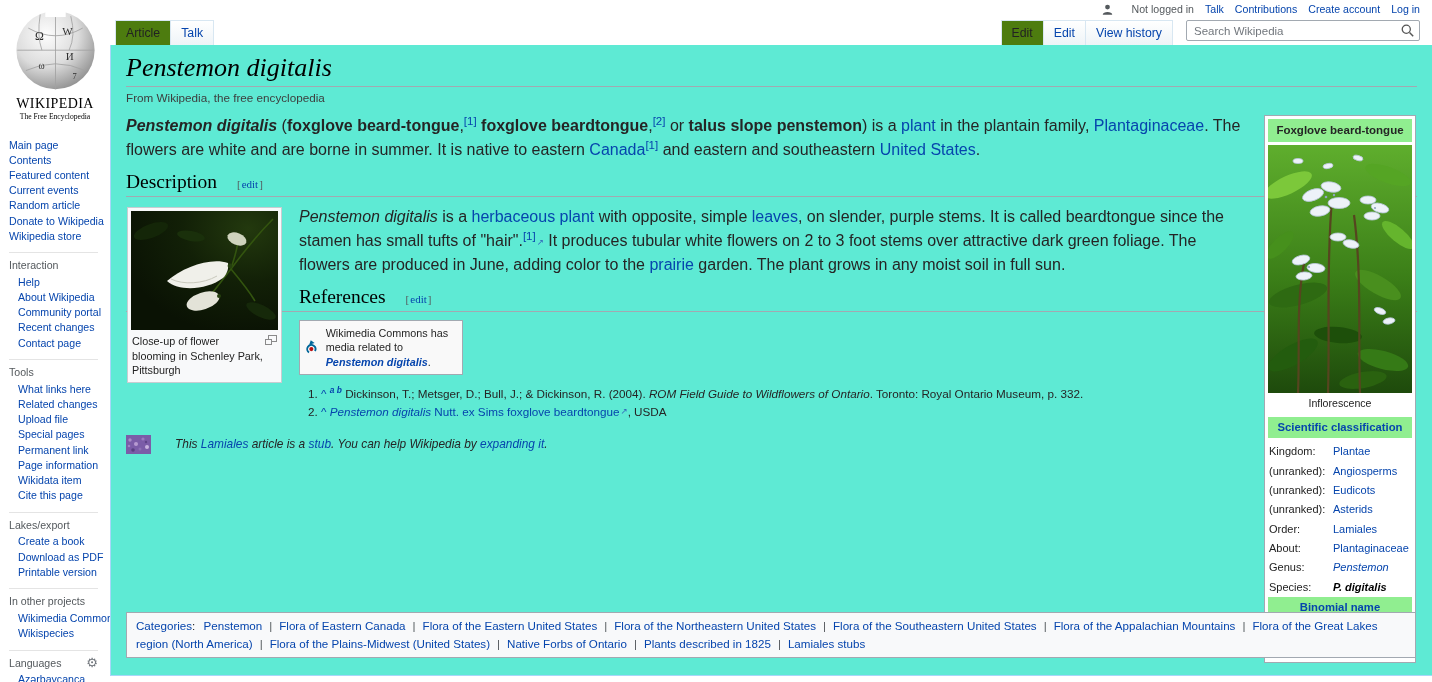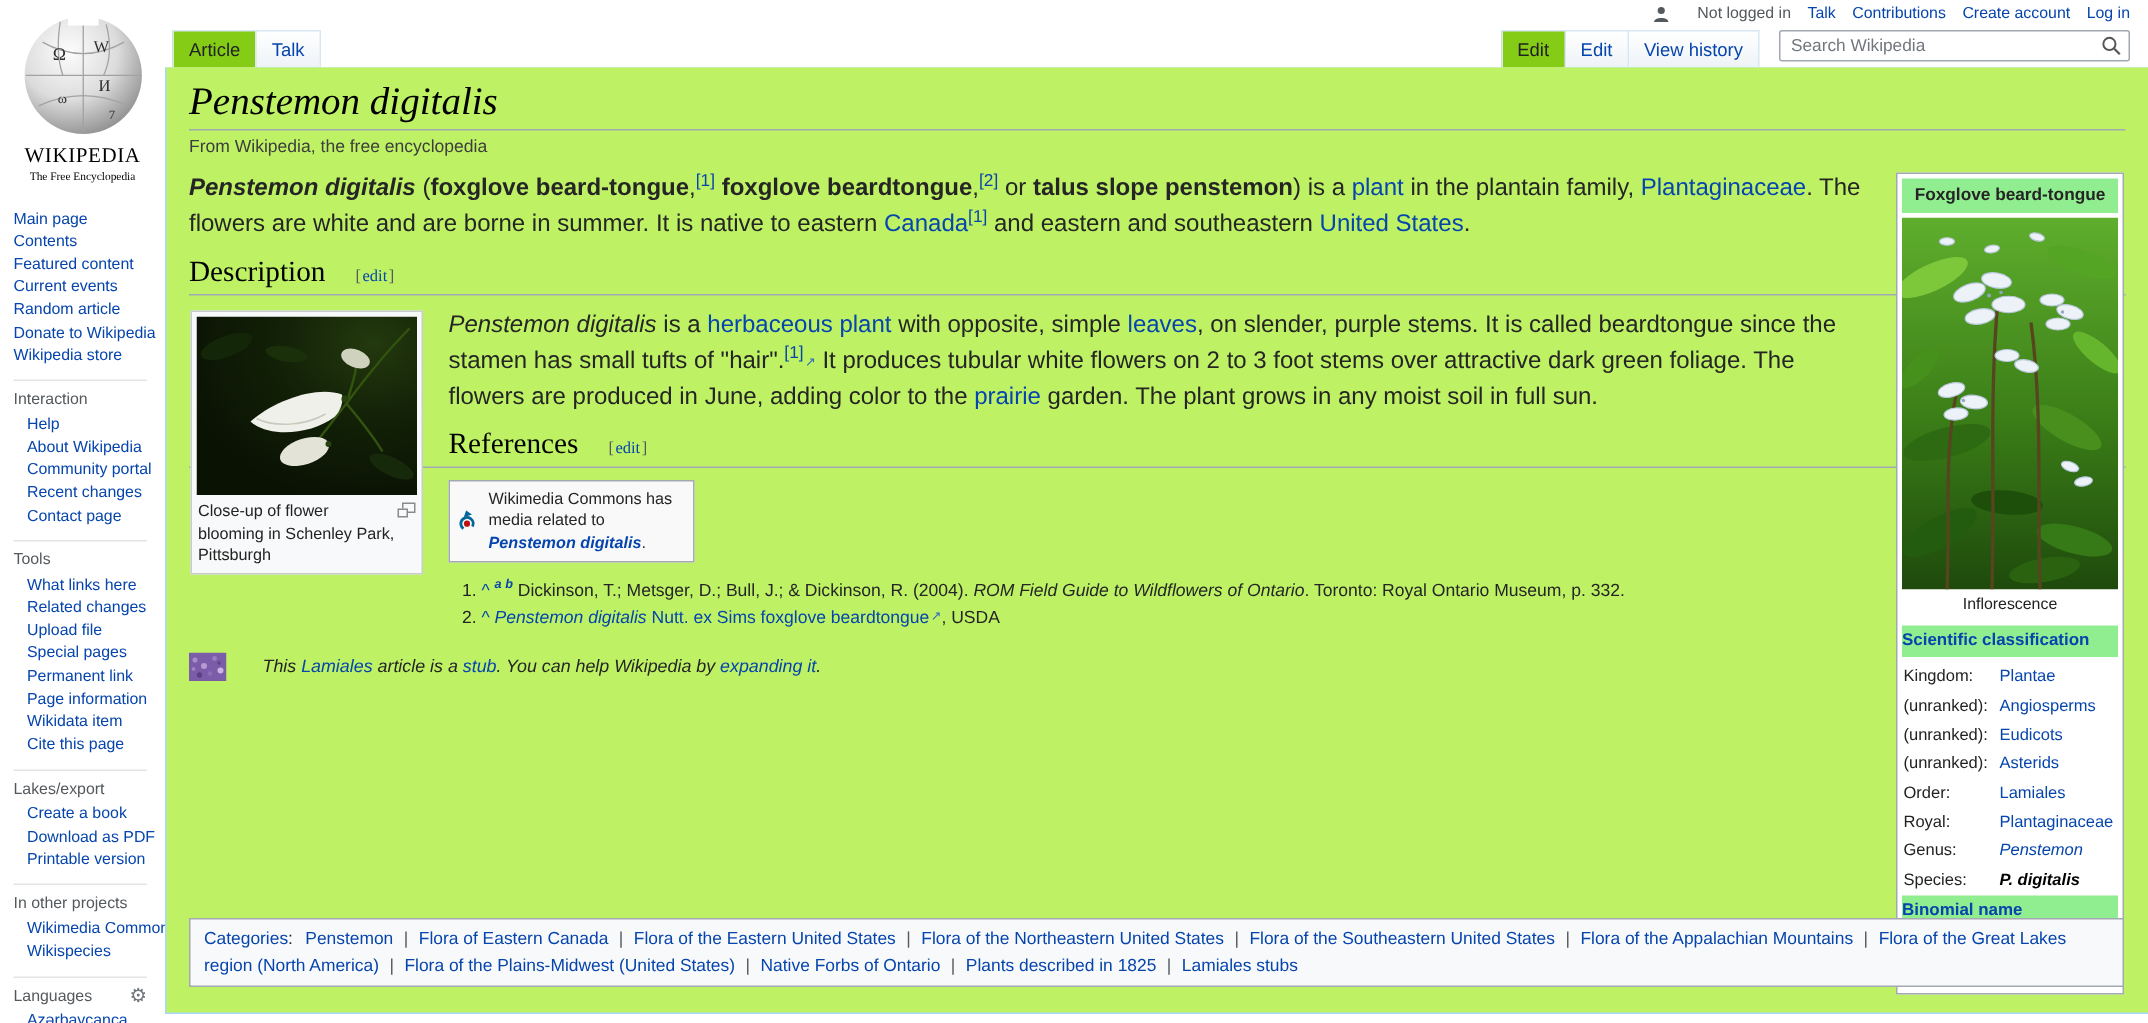--- a/index.html
+++ b/index.html
@@ -28,46 +28,46 @@
   .gear{color:#72777d;font-size:13px;cursor:pointer;line-height:10px}
 
   
   #head{position:absolute;left:110px;right:0;top:0;height:45px;background:#fff;border-bottom:1px solid #a7d7f9}
   .tabs-left{position:absolute;left:5px;bottom:-1px;display:flex}
   .tabs-right{position:absolute;right:12px;bottom:-1px;display:flex;align-items:flex-end}
   .tab{height:24px;line-height:25px;padding:0 10px;font-size:12.3px;color:#0645ad;cursor:pointer;
        background:linear-gradient(to bottom,#ffffff,#eef3f7);
        border:1px solid #d8e7f2;border-bottom:1px solid #a7d7f9;white-space:nowrap}
   .tab + .tab{border-left:none}
-  .tab.active{background:#84cc16;color:#222;border-bottom:1px solid #fff}
+  .tab.active{background:#4d7c0f;color:#222;border-bottom:1px solid #fff}
   #searchwrap{margin:0 0 5px 13px;position:relative}
   #searchInput{width:201px;height:17px;border:1px solid #a2a9b1;border-radius:2px;font-size:11.5px;
        padding:1px 24px 1px 7px;color:#54595d;outline:none;font-family:"Liberation Sans",sans-serif}
   #searchInput::placeholder{color:#72777d}
   #searchwrap svg{position:absolute;right:6px;top:4px;cursor:pointer}
 
   
-  #content{position:absolute;left:110px;top:45px;width:1291px;height:630px;background:#bef264;
+  #content{position:absolute;left:110px;top:45px;width:1291px;height:630px;background:#5eead4;
        border-left:1px solid #a7d7f9;border-bottom:1px solid #a7d7f9;padding:0 15px}
   h1{font-family:"Liberation Serif","DejaVu Serif",serif;font-style:italic;font-weight:normal;font-size:26px;
      line-height:1.1;margin:9px 0 0;padding-bottom:3px;border-bottom:1px solid #a2a9b1;color:#000}
   #siteSub{font-size:11.7px;color:#3d3d3d;margin:4px 0 10px}
   p.body{font-size:16px;line-height:1.5;margin:0 0 9px}
   h2{font-family:"Liberation Serif","DejaVu Serif",serif;font-weight:normal;font-size:19.5px;line-height:1.15;
      margin:4px 0 8px;padding-bottom:3px;border-bottom:1px solid #a2a9b1;color:#000}
   .editsection{font-family:Liberation Serif, serif;font-size:11px;color:#54595d;margin-left:20px;font-style:normal}
   .editsection .el{color:#0645ad;cursor:pointer;padding:0 1px}
 
   
   #infobox{float:right;width:144px;border:1px solid #a2a9b1;background:#fff;padding:3px;
            margin:1px 1px 10px 16px;font-size:11px;line-height:1.3}
   .ib-title{background:#90ee90;font-weight:bold;text-align:center;font-size:11.5px;padding:4px 2px;margin-bottom:3px}
   .ib-img{display:block;width:144px;height:248px}
   .ib-caption{text-align:center;font-size:10.6px;padding:4px 0 6px;color:#222}
-  .ib-header{background:#90ee90;text-align:left;font-weight:bold;color:#0645ad;padding:3px 0;font-size:11.3px;margin:1px 0 4px}
+  .ib-header{background:#90ee90;text-align:center;font-weight:bold;color:#0645ad;padding:3px 0;font-size:11.3px;margin:1px 0 4px}
   .ib-row{display:flex;padding:2.5px 1px}
   .ib-label{width:64px;flex:none;color:#222}
   .ib-value{color:#0645ad;cursor:pointer}
   .vlinki{font-style:italic}
   .vboldi{color:#000!important;font-weight:bold;font-style:italic;cursor:default}
   .ib-binomial{text-align:center;font-weight:bold;font-style:italic;font-size:11.5px;padding:4px 0 1px}
   .ib-authority{text-align:center;font-size:10px;padding-bottom:4px;color:#222}
 
   
   .thumb{float:left;margin:2px 17px 8px 1px;border:1px solid #c8ccd1;background:#f8f9fa;padding:3px;width:147px}
@@ -331,21 +331,21 @@
             <span class="ib-label">(unranked):</span>
             <span class="ib-value">Asterids</span>
           </div>
 
           <div class="ib-row">
             <span class="ib-label">Order:</span>
             <span class="ib-value">Lamiales</span>
           </div>
 
           <div class="ib-row">
-            <span class="ib-label">Royal:</span>
+            <span class="ib-label">About:</span>
             <span class="ib-value">Plantaginaceae</span>
           </div>
 
           <div class="ib-row">
             <span class="ib-label">Genus:</span>
             <span class="ib-value vlinki">Penstemon</span>
           </div>
 
           <div class="ib-row">
             <span class="ib-label">Species:</span>

